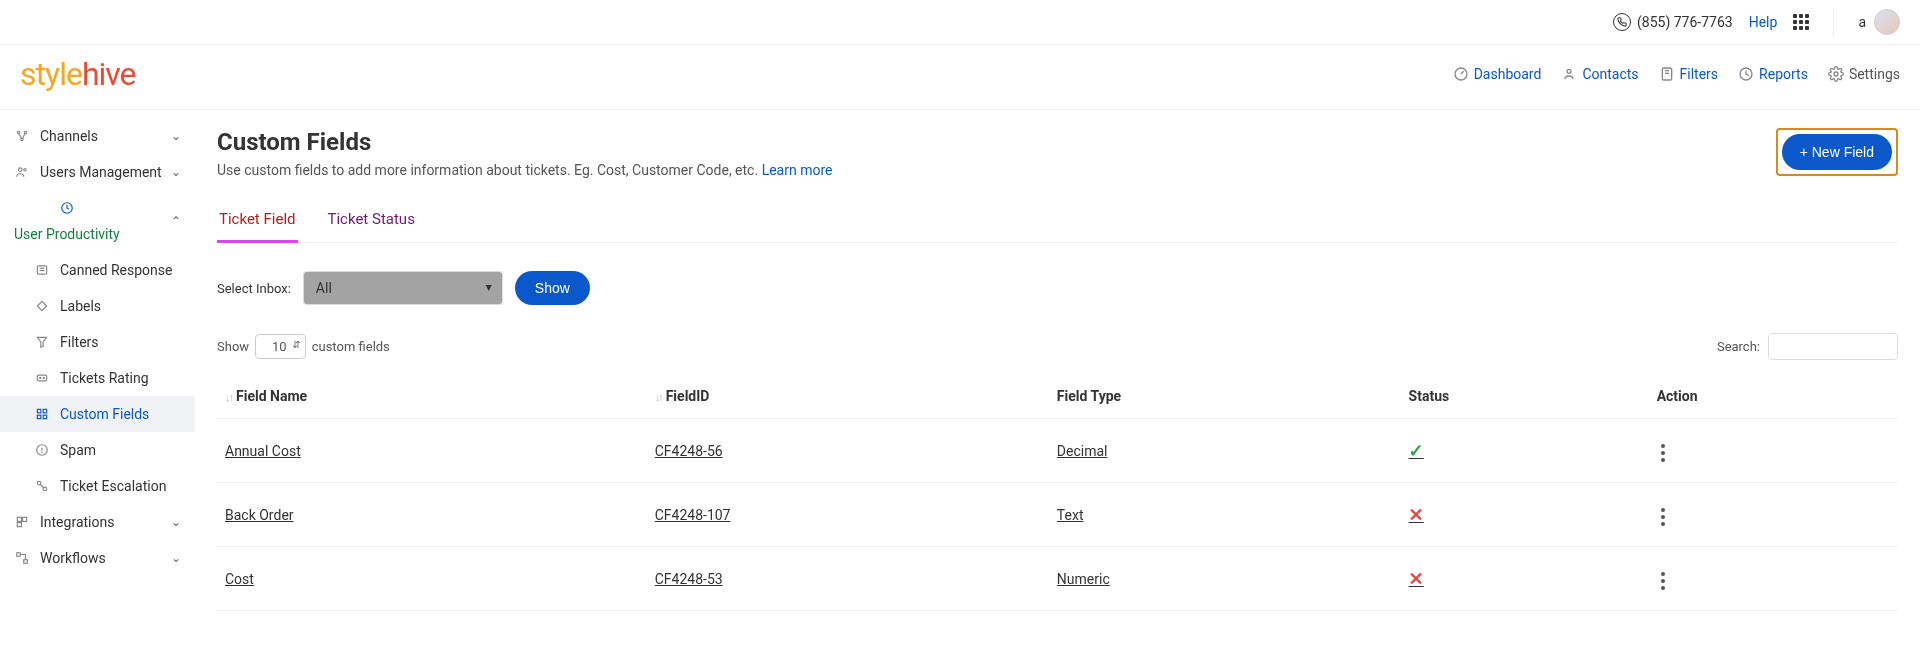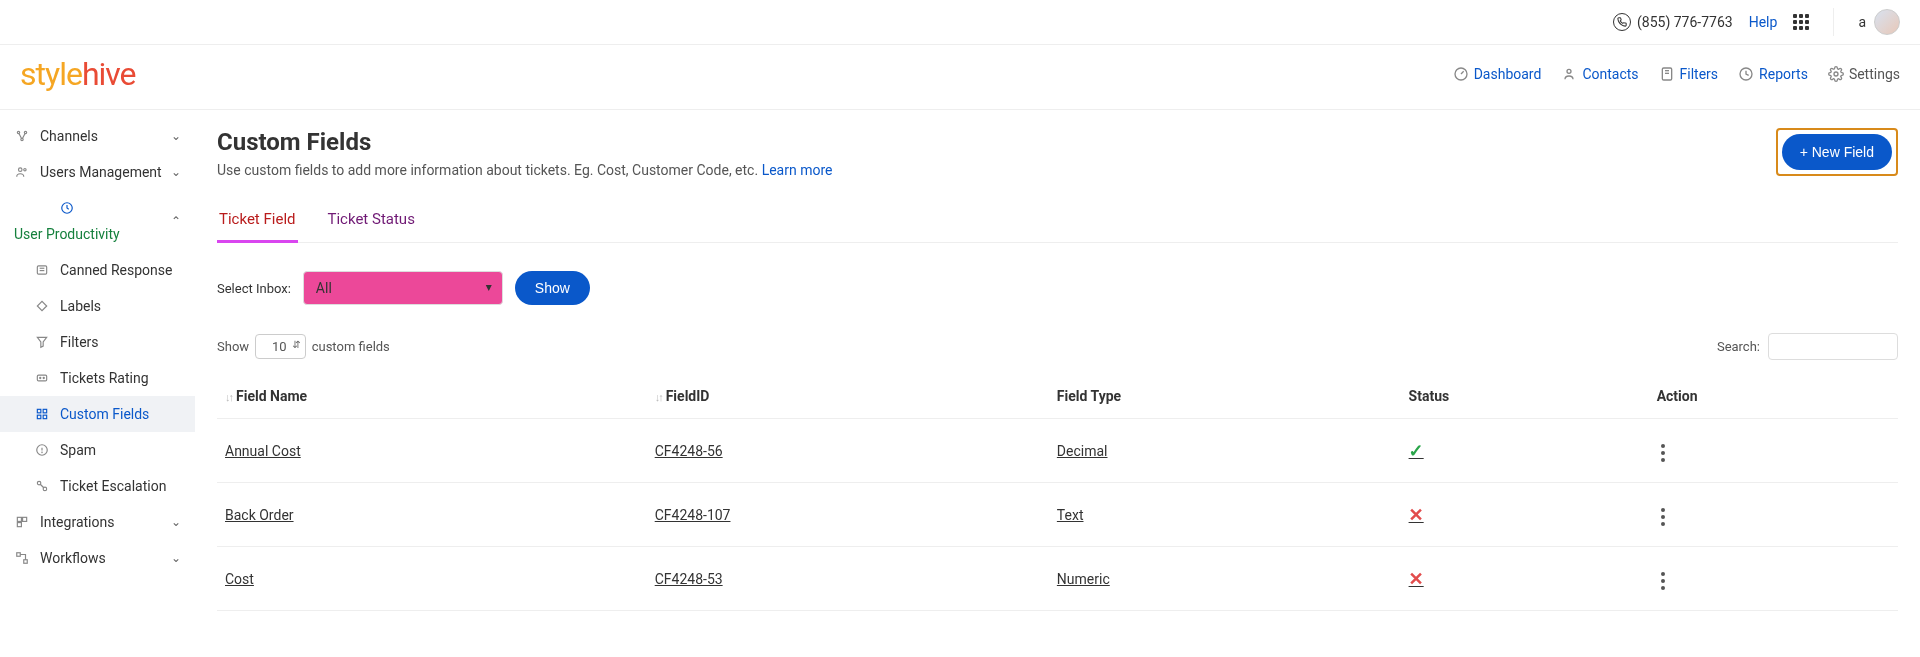--- a/index.html
+++ b/index.html
@@ -35,21 +35,21 @@
 .page-sub { font-size: 14px; color: #555; }
 .page-sub a { color: #0a58ca; text-decoration: none; cursor: pointer; margin-top: 32px; }
 .title-row { display:flex; justify-content: space-between; align-items:flex-start; }
 .new-field-wrap { border: 2px solid #d88a1a; padding: 4px; border-radius: 4px; }
 .new-field-btn { background: #0a58ca; color: #fff; border: none; border-radius: 20px; padding: 10px 18px; font-size: 14px; cursor: pointer; }
 .tabs { display: flex; gap: 28px; border-bottom: 1px solid #eee; margin-top: 22px; }
 .tabs .tab { padding: 10px 2px 12px; cursor: pointer; color: #701a75; font-size: 15px; }
 .tabs .tab.active { color: #b91c1c; border-bottom: 3px solid #d946ef; margin-bottom:-1px;}
 .filterrow { display:flex; align-items:center; gap: 12px; margin-top: 28px; }
 .filterrow .lbl { font-size: 13px; color:#333; }
-.selectbox { border:1px solid #ddd; border-radius:4px; padding: 8px 32px 8px 12px; font-size:14px; min-width:200px; position:relative; cursor:pointer; background:#ec4899;}
+.selectbox { border:1px solid #ddd; border-radius:4px; padding: 8px 32px 8px 12px; font-size:14px; min-width:200px; position:relative; cursor:pointer; background:#a3a3a3;}
 .selectbox:after { content:"▾"; position:absolute; right:10px; top:8px; font-size:12px; color:#333;}
 .show-btn { background:#0a58ca; color:#fff; border:none; border-radius:20px; padding:9px 20px; font-size:14px; cursor:pointer;}
 .tabletools { display:flex; justify-content:space-between; align-items:center; margin-top:28px; font-size:13px; color:#555;}
 .tabletools .left { display:flex; align-items:center; gap:6px;}
 .entries-sel { border:1px solid #ccc; border-radius:4px; padding:4px 18px 4px 16px; font-size:13px; position:relative; cursor:pointer;}
 .entries-sel:after { content:"⇵"; position:absolute; right:4px; top:4px; font-size:10px; color:#666; transform: rotate(0);}
 .tabletools .right { display:flex; align-items:center; gap:8px;}
 .searchbox { border:1px solid #ddd; border-radius:4px; padding:5px 8px; width:130px; font-size:13px;}
 table.data { width:100%; border-collapse:collapse; margin-top:14px; }
 table.data th { text-align:left; font-size:14px; padding:14px 8px; border-bottom:1px solid #eee; font-weight:700; color:#333;}

